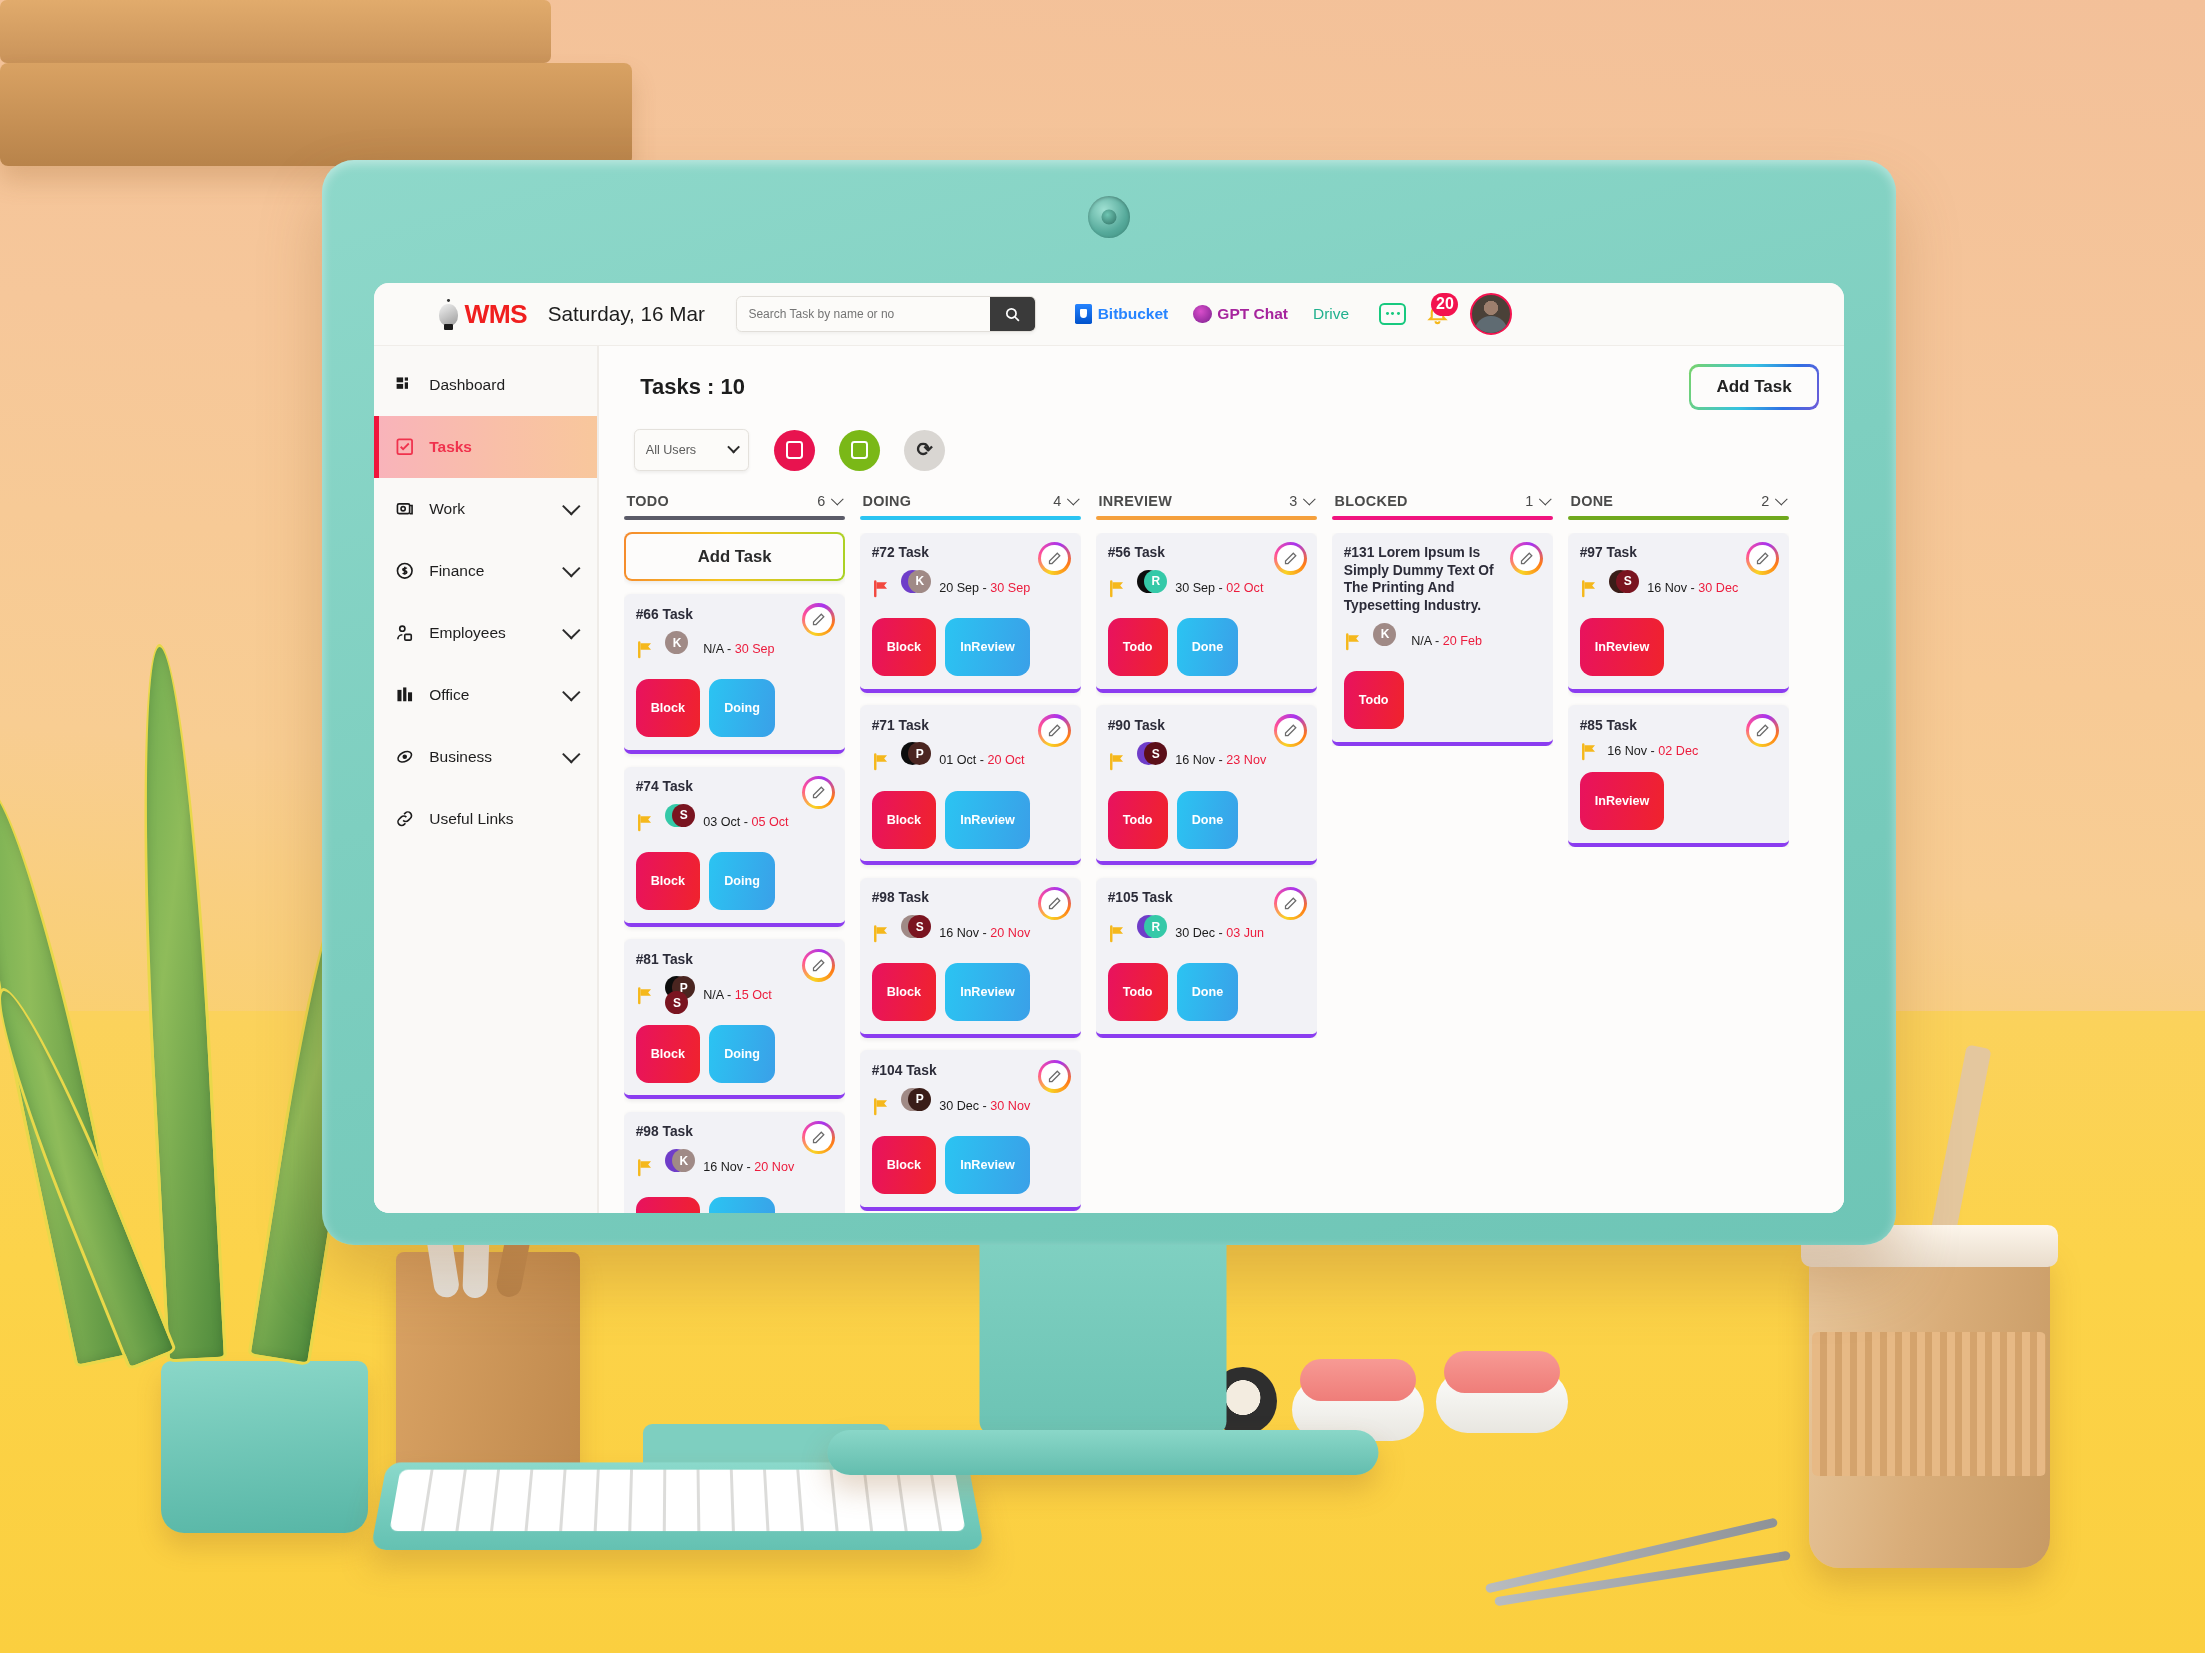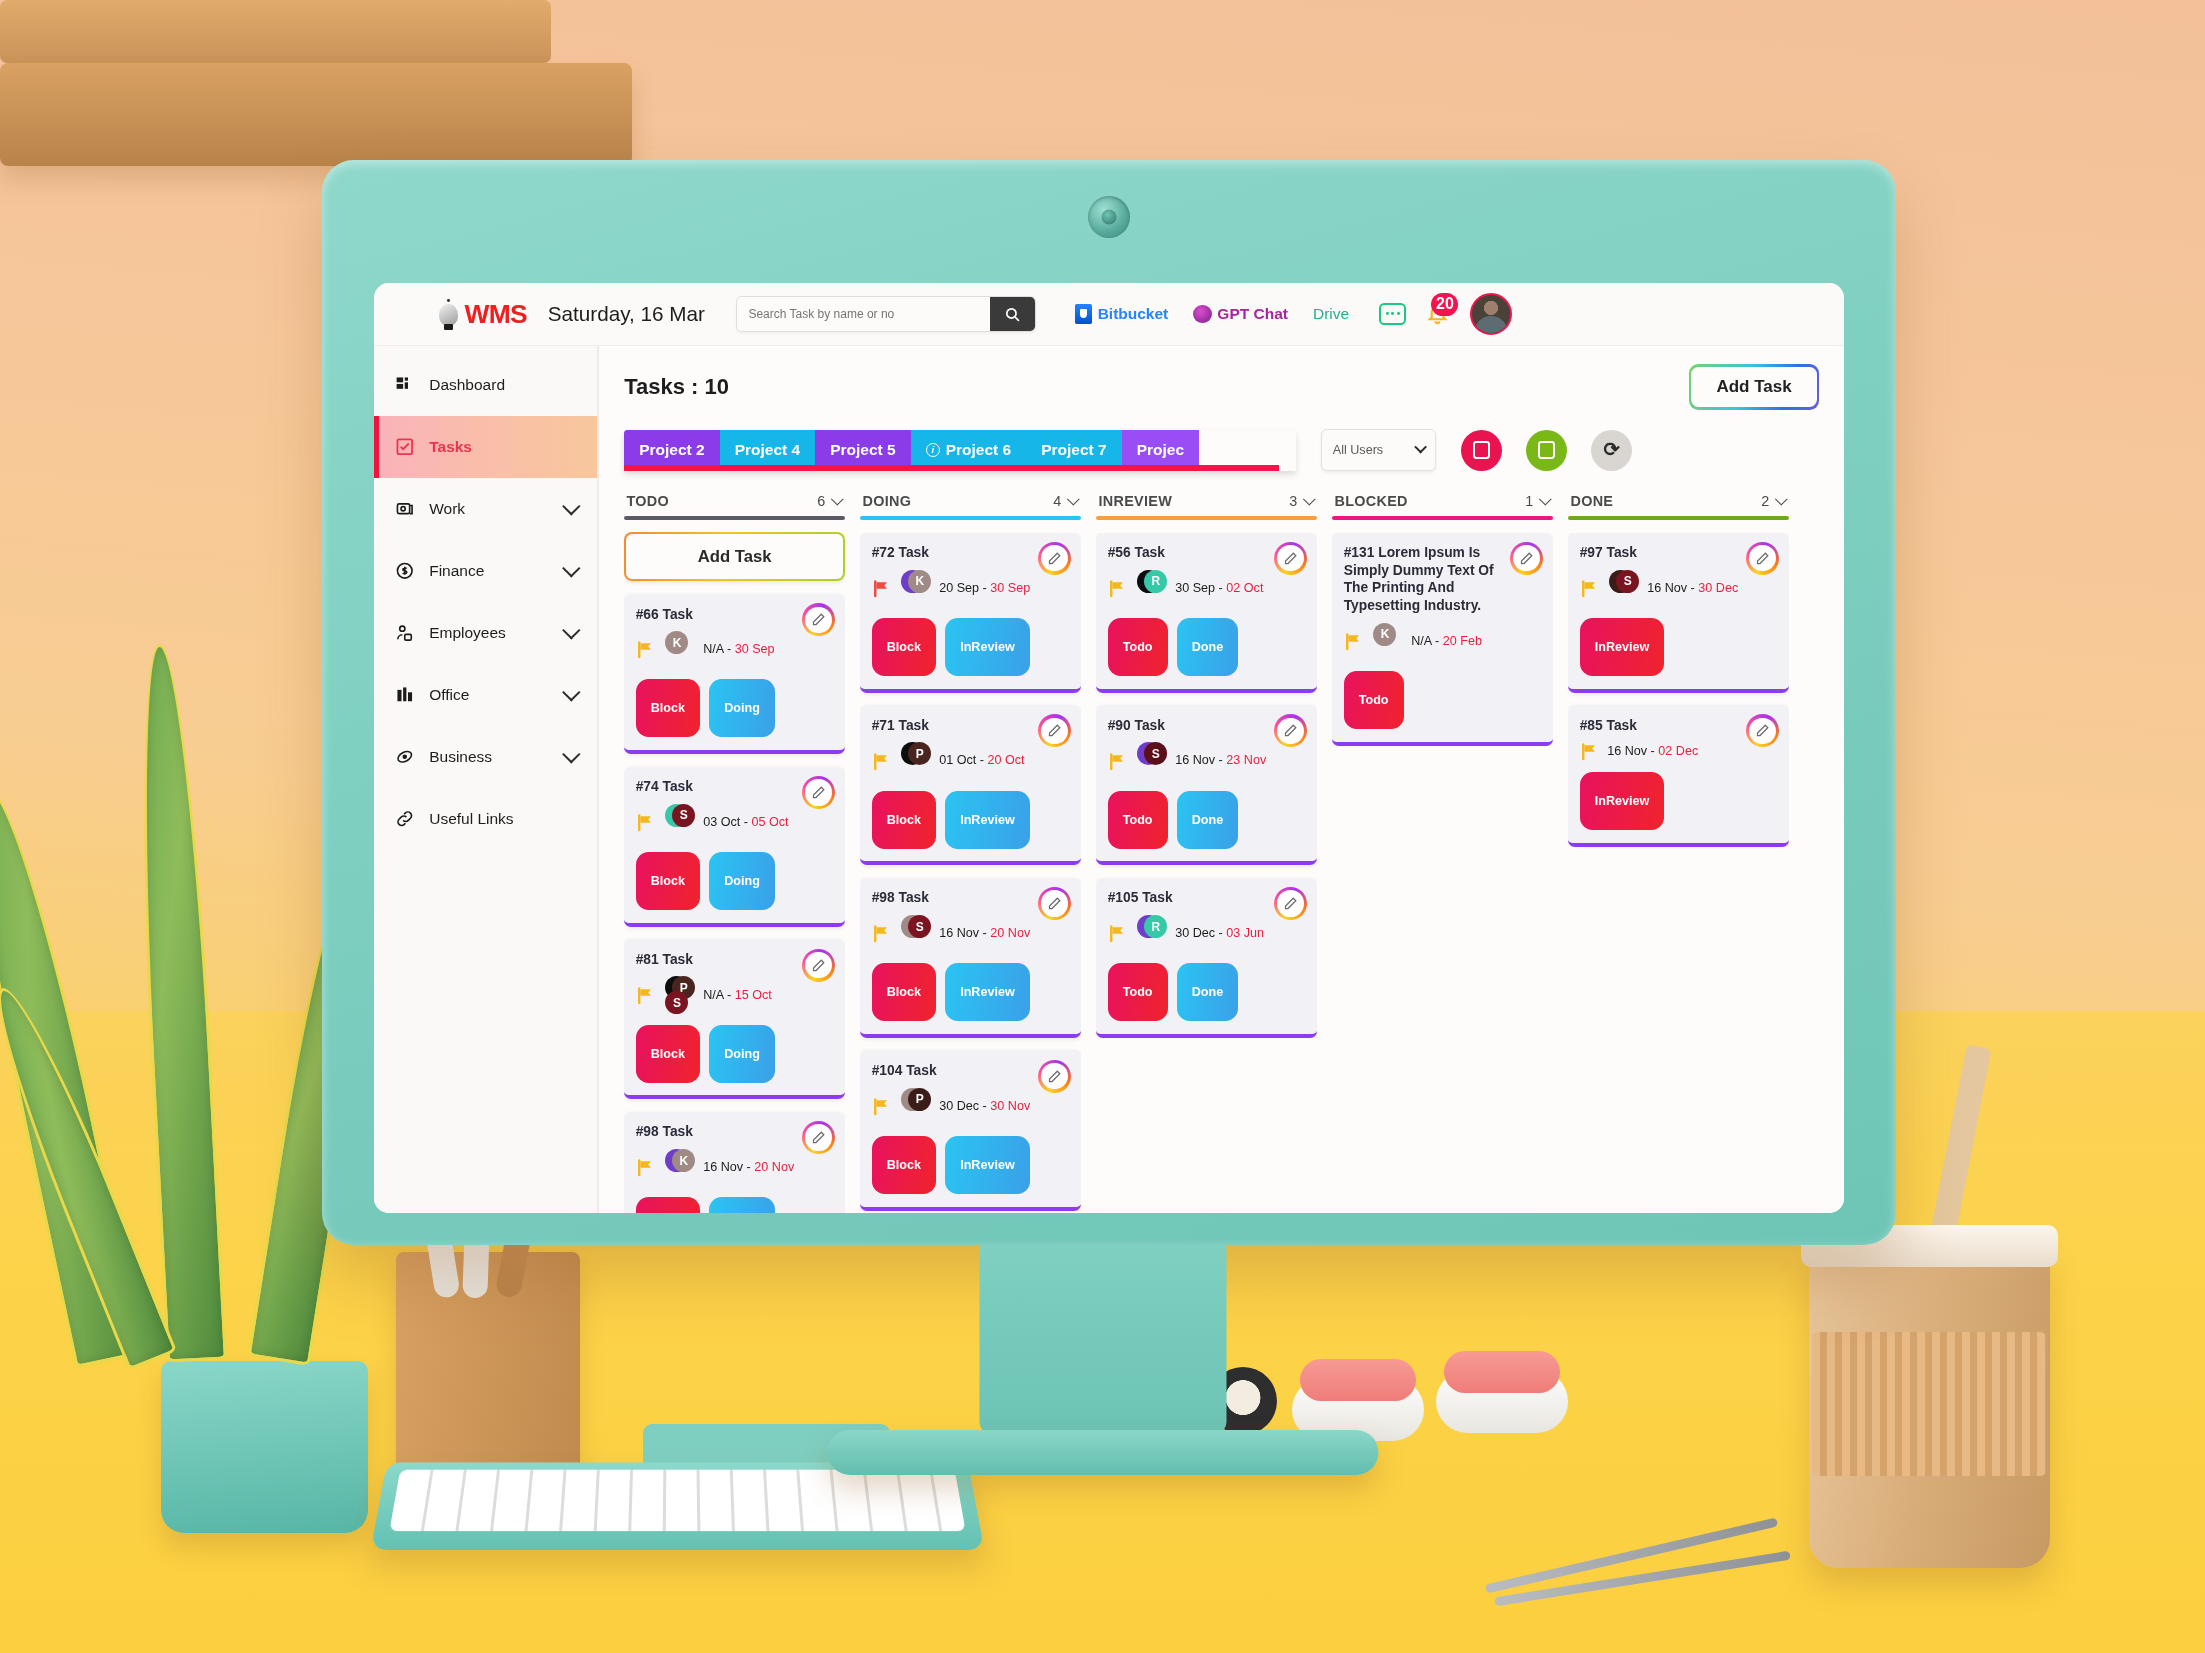--- a/index.html
+++ b/index.html
@@ -121,21 +121,21 @@
     background: linear-gradient(90deg, #f9b3bb 0%, #f9bfa8 55%, #f8c79c 100%);
     color:#f0324d; font-weight:600;
   }
   .navitem.active::before { content:""; position:absolute; left:0; top:0; bottom:0; width:5.2px; background:#f0143c; }
   .navicon { width:19.5px; height:19.5px; flex:0 0 19.5px; display:block; }
 
   
   .main { flex:1; min-width:0; background:#fdfcfb; padding: 15px 17px 0 19.5px; display:flex; flex-direction:column;
           border-left:0.6px solid #efece8; }
   .main-head { display:flex; align-items:center; justify-content:space-between; padding: 3.4px 8px 0 5.7px; }
-  .main-title { font-size: 22px; font-weight:700; color:#1d1d1d; }
+  .main-title { font-size: 22px; font-weight:700; color:#1d1d1d;margin-left:16px; }
   .addtask-top {
     padding: 2.3px; border-radius: 9.2px;
     background: linear-gradient(110deg,#79d36a,#35c3e0 45%,#2f6fe4 75%,#6f5bd8 100%);
   }
   .addtask-top > span {
     display:block; background:#fdfcfb; border-radius:7.5px; padding: 10.3px 25px;
     font-size:17px; font-weight:700; color:#222; cursor:pointer;
   }
 
   
@@ -431,41 +431,20 @@
       <div class="main">
 
         <div class="main-head">
           <div class="main-title">Tasks : 10</div>
           <div class="addtask-top">
             <span>Add Task</span>
           </div>
         </div>
 
         <div class="tabsrow">
-          <div class="tabs" id="tabs">
-              <div class="tab" style="background: rgb(139, 60, 232);">
-                <span>Project 2</span>
-              </div>
-              <div class="tab" style="background: rgb(23, 182, 232);">
-                <span>Project 4</span>
-              </div>
-              <div class="tab" style="background: rgb(139, 60, 232);">
-                <span>Project 5</span>
-              </div>
-              <div class="tab" style="background: rgb(23, 182, 232);">
-                <i class="info-ic">i</i>
-                <span>Project 6</span>
-              </div>
-              <div class="tab" style="background: rgb(23, 182, 232);">
-                <span>Project 7</span>
-              </div>
-              <div class="tab" style="background: rgb(154, 76, 245);">
-                <span>Projec</span>
-              </div>
-            </div>
           <div class="userselect">
             <span>All Users</span>
             <i class="chev"></i>
           </div>
           <div class="roundbtn rb-red">
               <i class="rb-ic"></i>
             </div>
           <div class="roundbtn rb-green">
               <i class="rb-ic"></i>
             </div>

